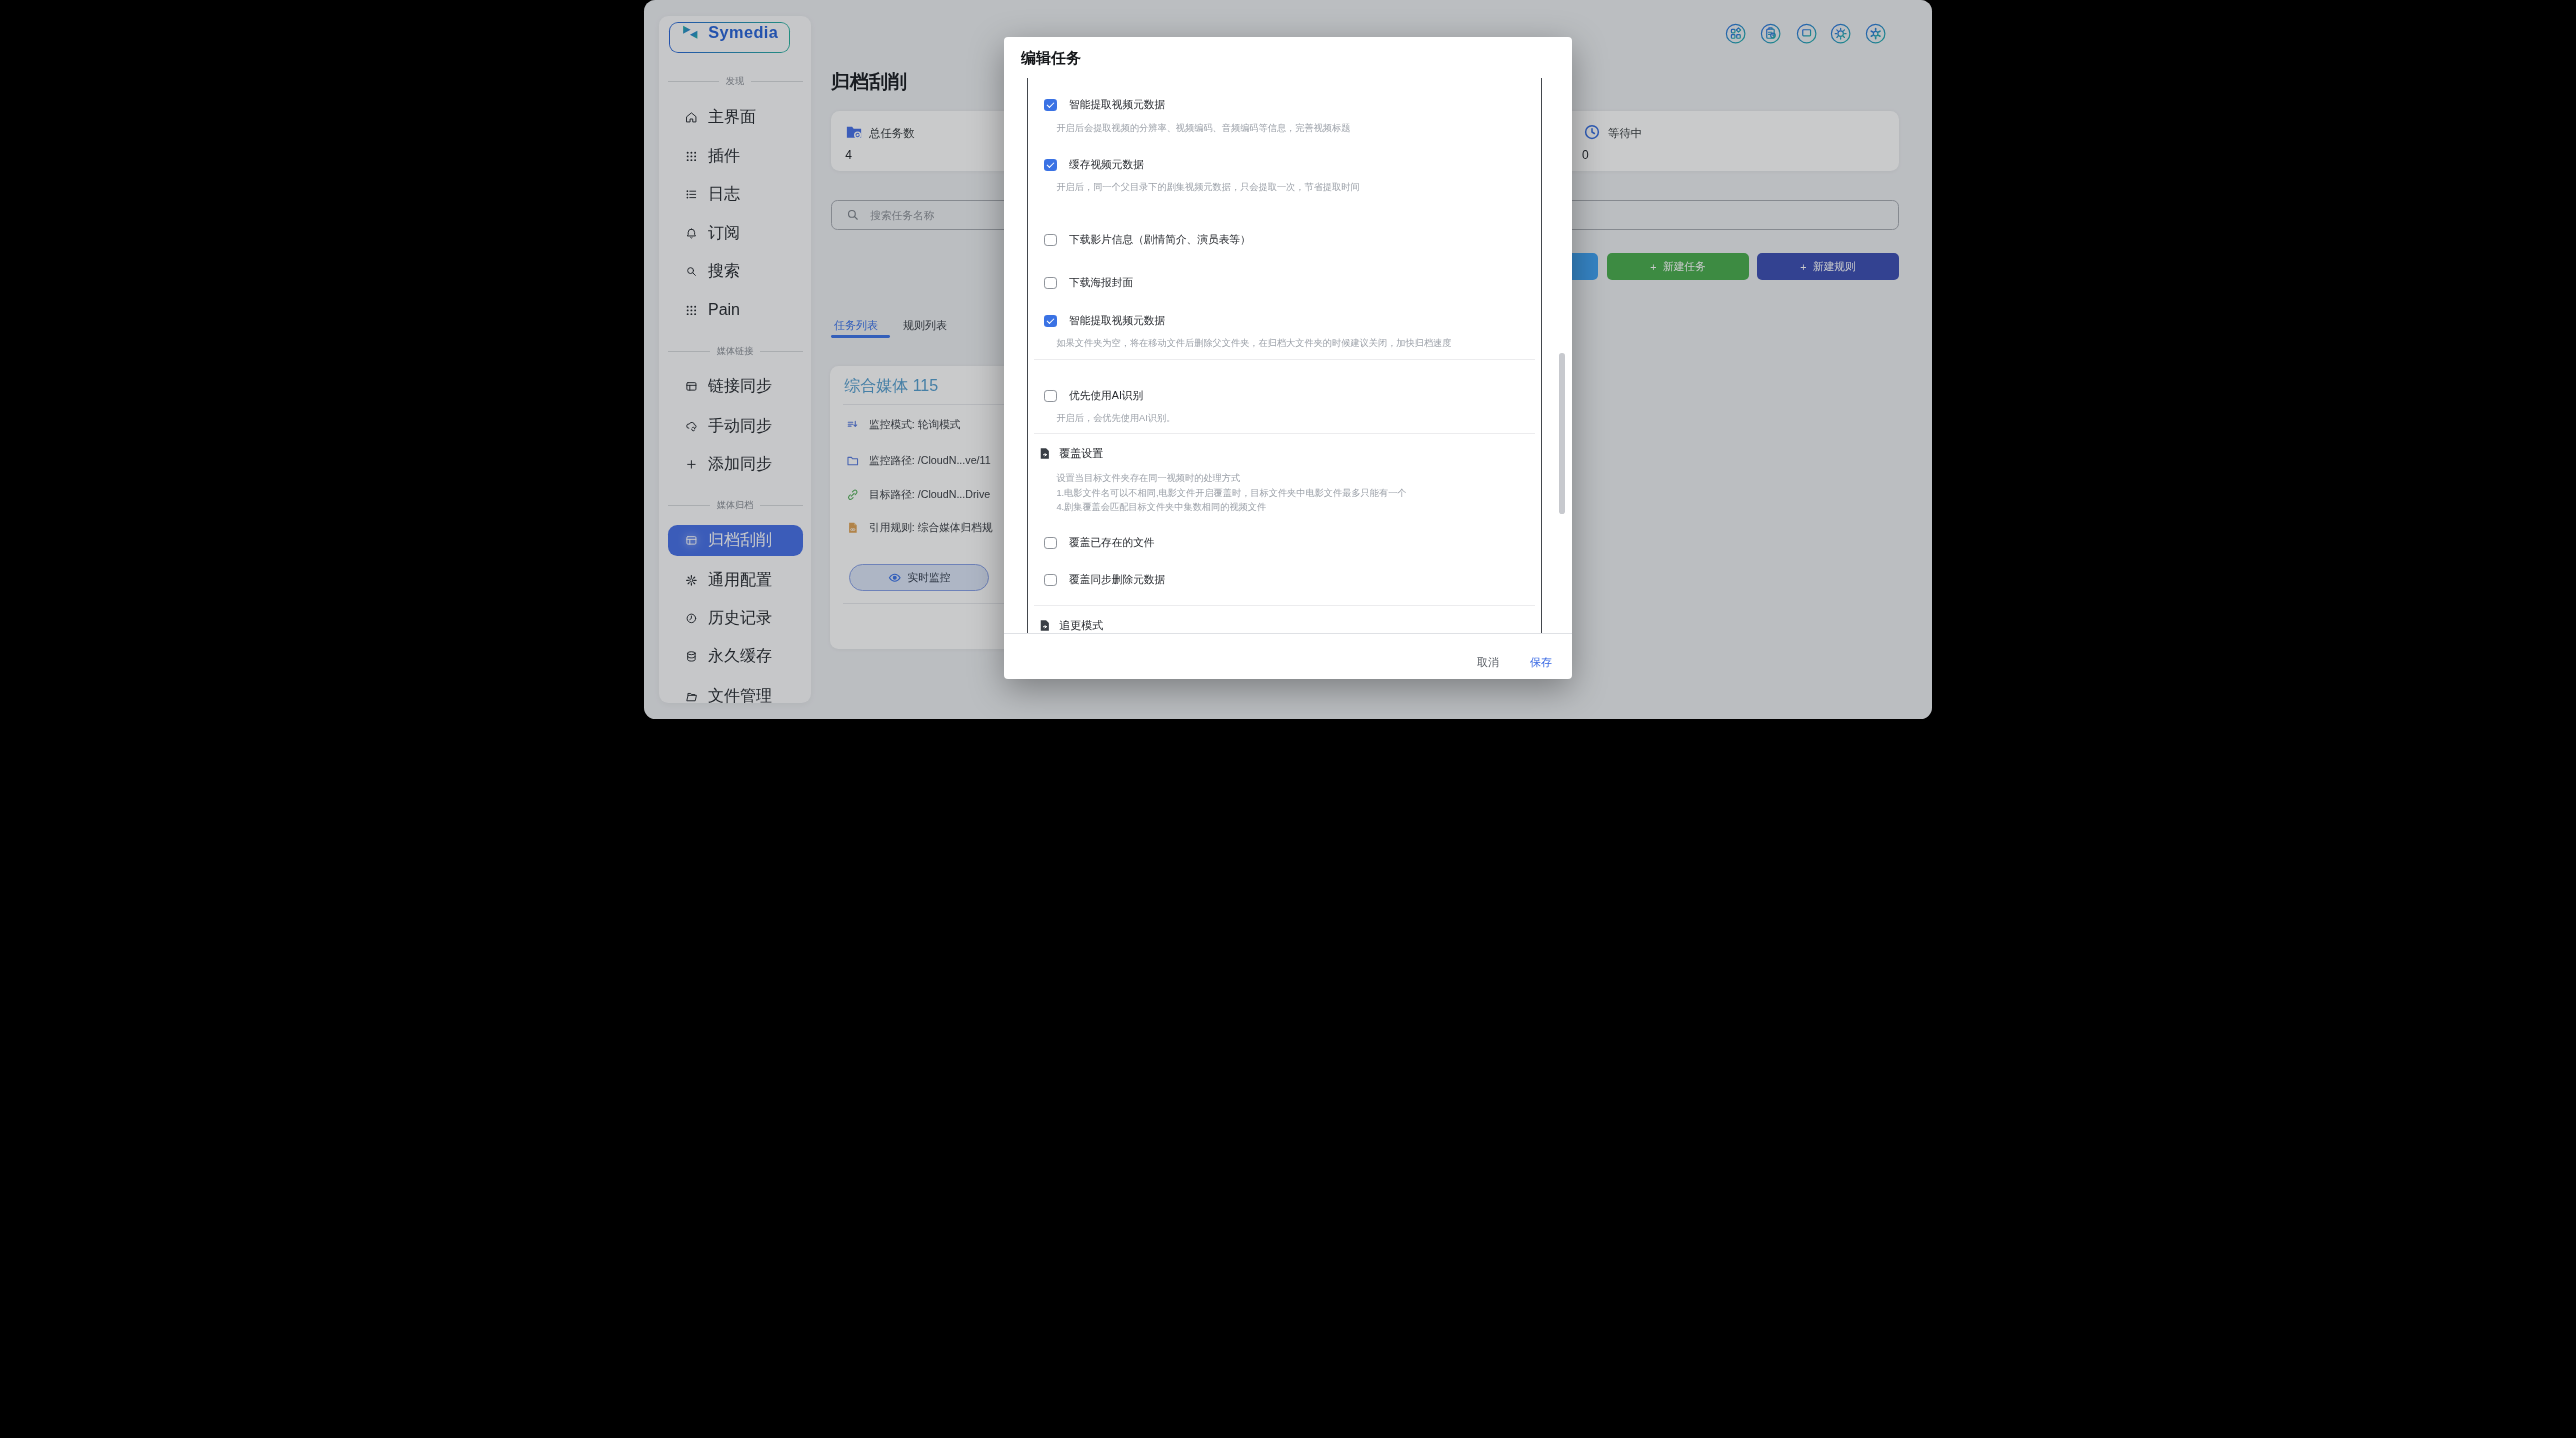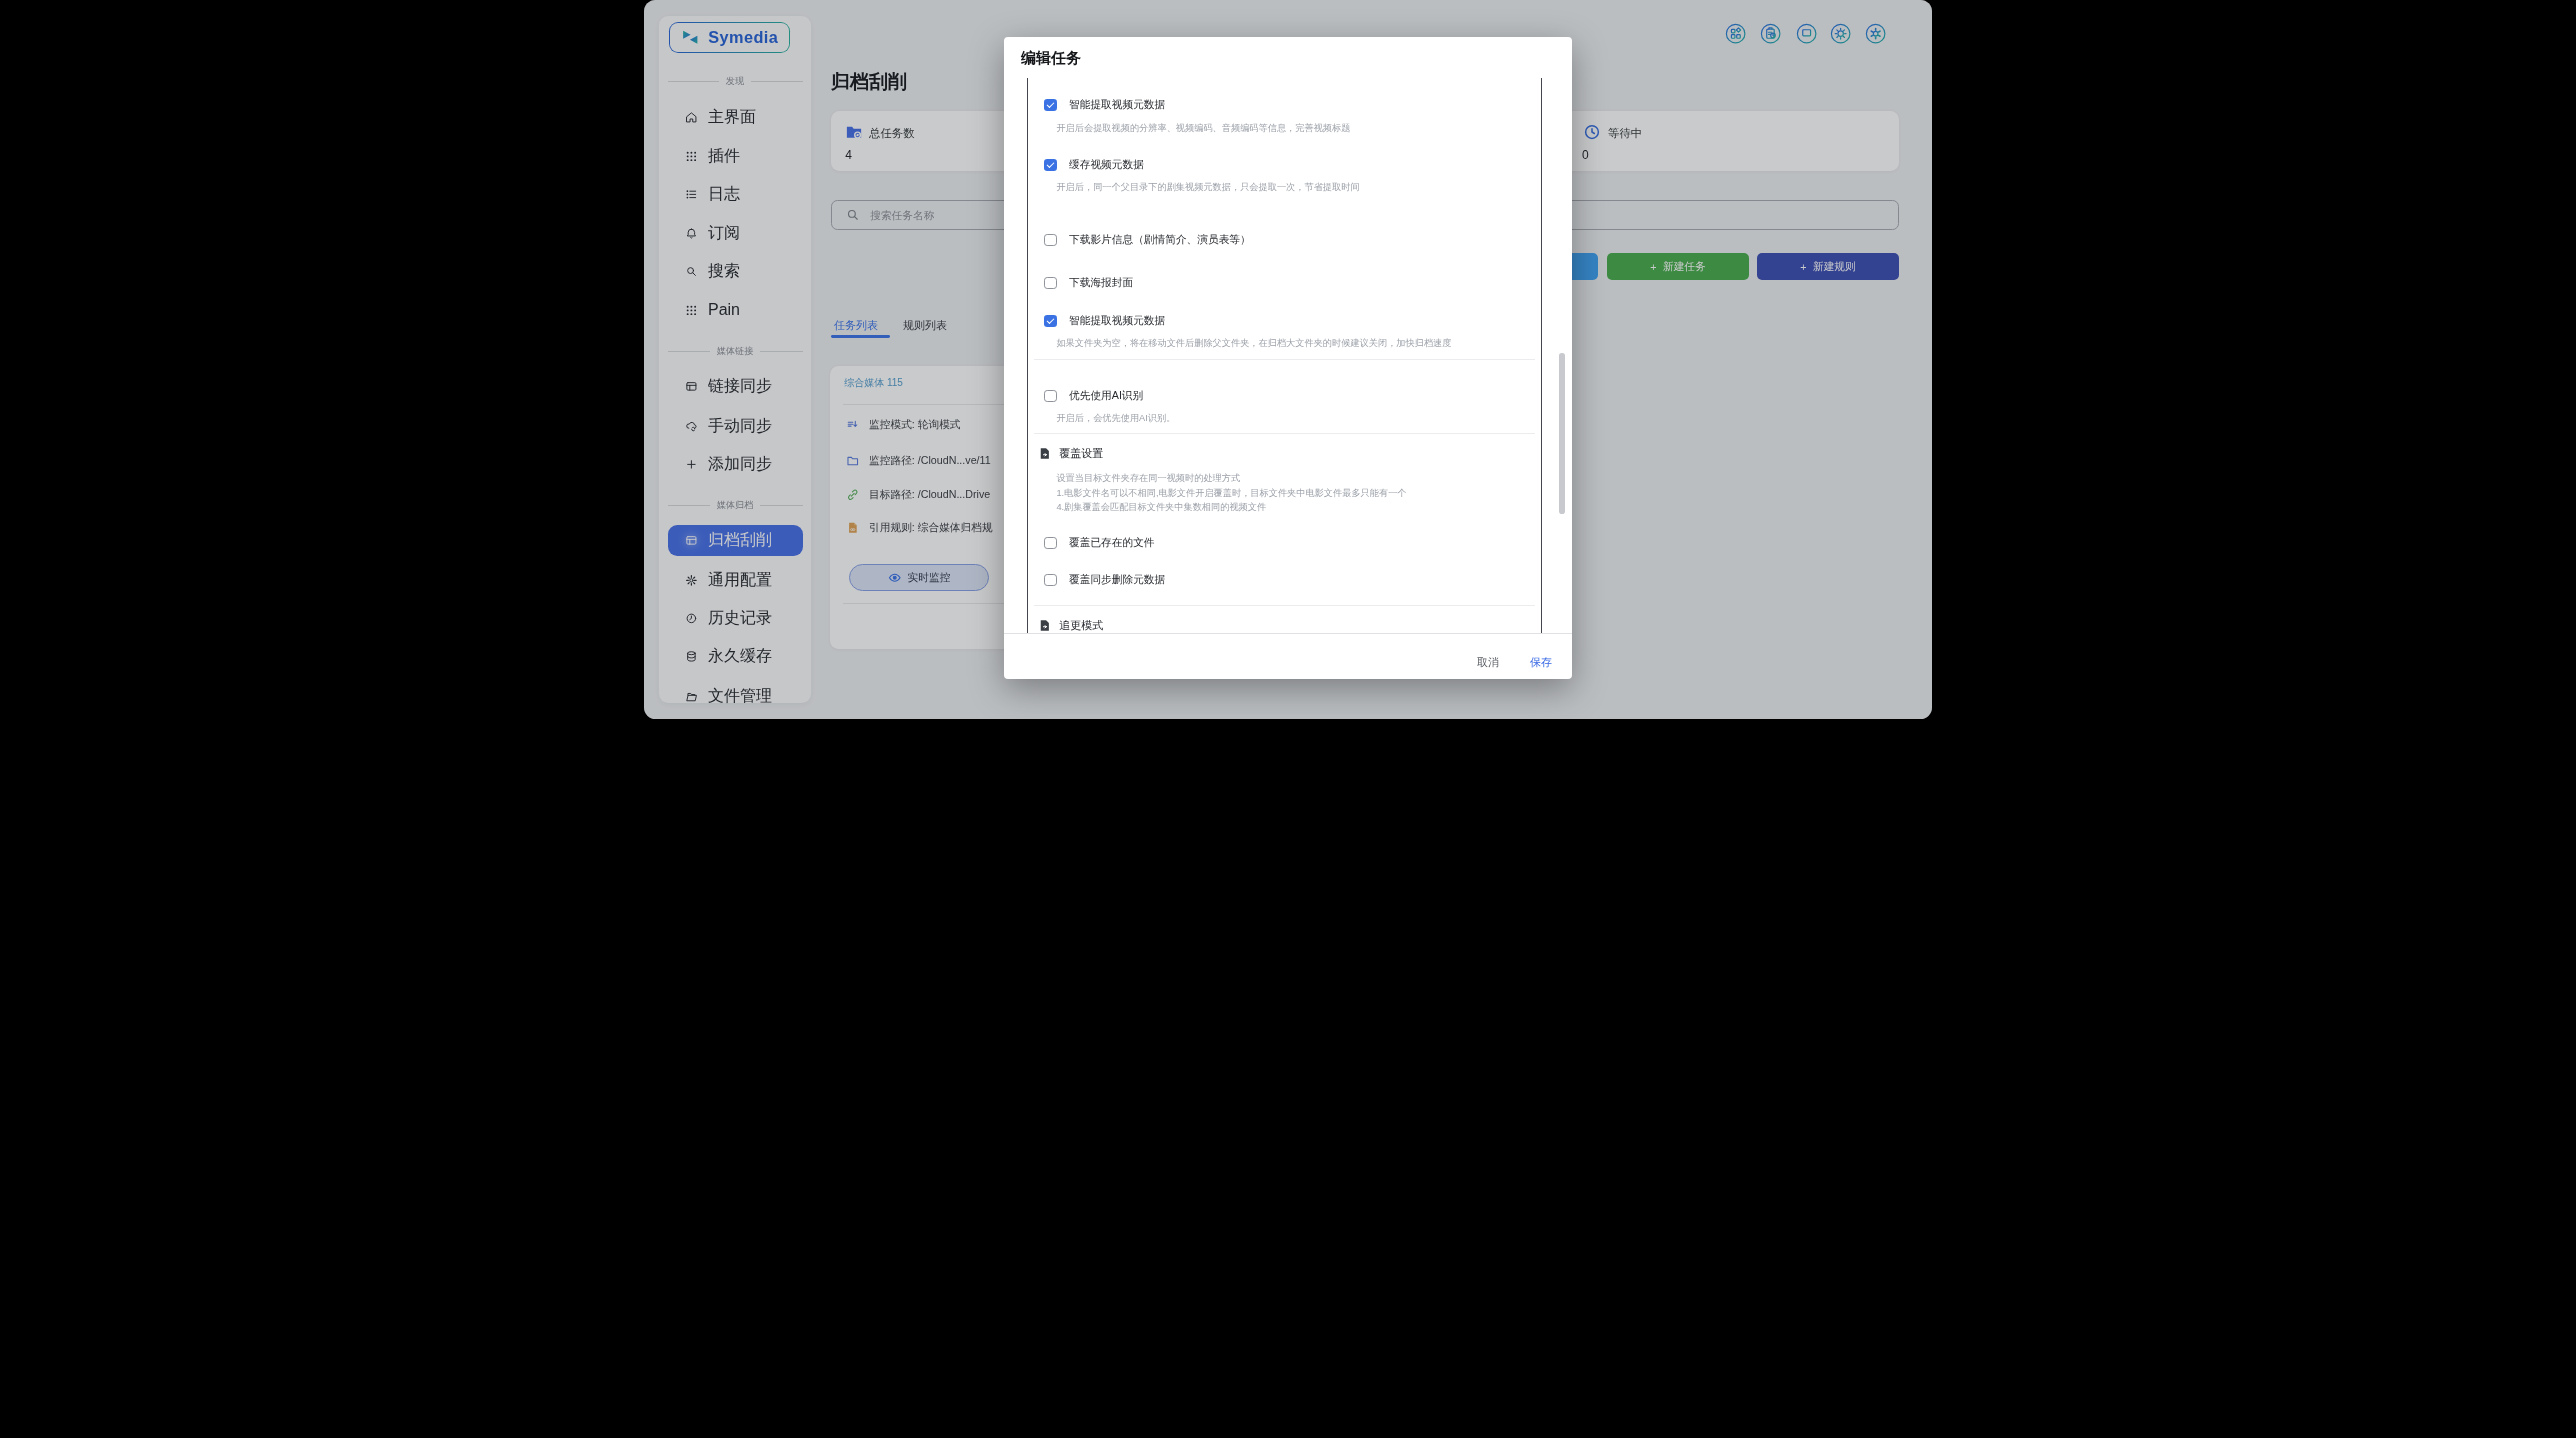--- a/index.html
+++ b/index.html
@@ -8,21 +8,21 @@
           border-radius:11.4px;overflow:hidden;}
   .abs{position:absolute;}
   .nowrap{white-space:nowrap;}
 
   
   .sidebar{position:absolute;left:15px;top:16.3px;width:152px;height:687px;background:#fbfbfd;
            border-radius:9.2px;box-shadow:0 1.4px 7.1px rgba(0,0,0,.05);}
   .logo-wrap{position:absolute;left:10px;top:5.7px;width:121px;height:31px;border-radius:9.2px;
              background:linear-gradient(90deg,#2b66d9,#2bb3a0);padding:1.4px;box-sizing:border-box;}
   .logo-inner{width:100%;height:100%;border-radius:7.8px;background:#fbfbfd;display:flex;
-              align-items:center;justify-content:center;gap:9px;}
+              align-items:flex-start;justify-content:center;gap:9px;}
   .logo-text{font-size:16.3px;font-weight:bold;color:#2b66d9;letter-spacing:0.4px;}
   .sh{position:absolute;left:8.5px;right:8.5px;height:14.2px;display:flex;align-items:center;gap:7.1px;
       color:#8b9097;font-size:9.2px;justify-content:center;}
   .sh::before,.sh::after{content:"";flex:1;border-top:0.7px solid #d8dadd;}
   .si{position:absolute;left:17px;right:10px;height:24px;display:flex;align-items:center;gap:10.7px;
       color:#2a2e33;font-size:16px;padding-left:8.5px;cursor:pointer;}
   .si .ic{display:flex;width:12.8px;height:12.8px;}
   .si.active{left:8.5px;right:8.5px;height:31px;background:#4a73e8;border-radius:9.2px;color:#fff;
              padding-left:17px;}
   .si.active .ic{filter:drop-shadow(0 0 4.3px rgba(255,255,255,.8));}
@@ -45,21 +45,21 @@
                    width:426px;font-family:inherit;}
   .searchbar input::placeholder{color:#8e939a;}
   .btn{position:absolute;top:253px;height:27px;border-radius:5px;color:#fff;font-size:10.7px;
        display:flex;align-items:center;justify-content:center;gap:6.4px;cursor:pointer;}
   .tab{position:absolute;top:318px;font-size:11px;cursor:pointer;}
   .tab-underline{position:absolute;left:187px;top:335px;width:59px;height:2.8px;border-radius:1.4px;
                  background:#3f76ea;}
 
   .taskcard{position:absolute;left:186px;top:366px;width:283px;height:283px;background:#fff;
             border-radius:8.5px;box-shadow:0 0.7px 4.3px rgba(0,0,0,.05);}
-  .tc-title{position:absolute;left:14.2px;top:10px;font-size:10px;color:#58a0d0;font-weight:500;}
+  .tc-title{position:absolute;left:14.2px;top:10px;font-size:16px;color:#58a0d0;font-weight:500;}
   .tc-div{position:absolute;left:12.8px;right:12.8px;border-top:0.7px solid #e8eaed;}
   .tc-row{position:absolute;left:15.6px;height:15.6px;display:flex;align-items:center;gap:10px;
           font-size:10.7px;color:#3f434a;}
   .monitor-btn{position:absolute;left:19px;top:198px;width:140px;height:27px;border-radius:13.5px;
                background:#dde6f8;border:1.1px solid #8ba3e8;box-sizing:border-box;display:flex;
                align-items:center;justify-content:center;gap:6.4px;font-size:10.7px;color:#374151;
                cursor:pointer;}
 
   
   .backdrop{position:absolute;inset:0;background:rgba(10,12,16,.22);z-index:40;}

